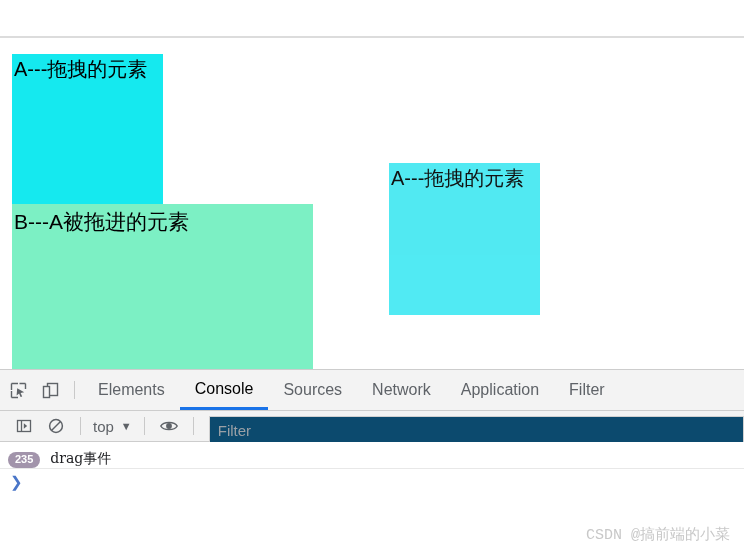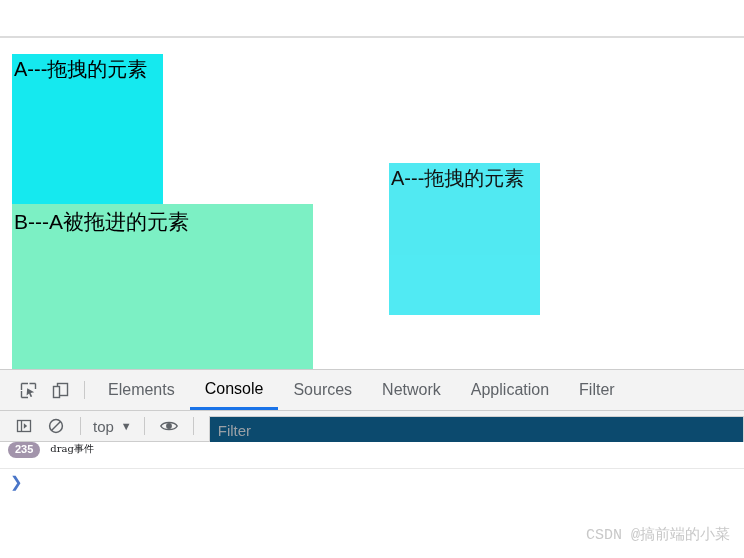--- a/index.html
+++ b/index.html
@@ -84,21 +84,21 @@
   }
 
   
   #devtools-tabbar {
     display: flex;
     align-items: center;
     height: 41px;
     background: #f3f3f3;
     border-bottom: 1px solid #cdcdcd;
     box-sizing: border-box;
-    padding-left: 12px;
+    padding-left: 2px;
   }
   .tb-icon-btn {
     width: 32px;
     height: 30px;
     display: flex;
     align-items: center;
     justify-content: center;
     flex: none;
   }
   .tb-sep {
@@ -164,39 +164,39 @@
   }
 
   
   #console-body {
     position: relative;
     height: 116px;
     background: #ffffff;
   }
   #console-row {
     display: flex;
-    align-items: flex-start;
+    align-items: flex-end;
     height: 27px;
     padding-left: 8px;
     border-bottom: 1px solid #e8e8e8;
     box-sizing: border-box;
   }
   #repeat-badge {
     background: #a294ab;
     color: #ffffff;
     border-radius: 9px;
     font-size: 11px;
     font-weight: bold;
     padding: 1px 7px 2px 7px;
     line-height: 13px;
     font-family: "Liberation Sans", "DejaVu Sans", sans-serif;
   }
   #console-msg {
     margin-left: 10px;
-    font-size: 10px;
+    font-size: 14px;
     color: #202124;
     font-family: "DejaVu Serif", "Liberation Serif", serif;
   }
   #console-prompt-row {
     display: flex;
     align-items: center;
     height: 26px;
     padding-left: 10px;
   }
   #prompt-chevron {

